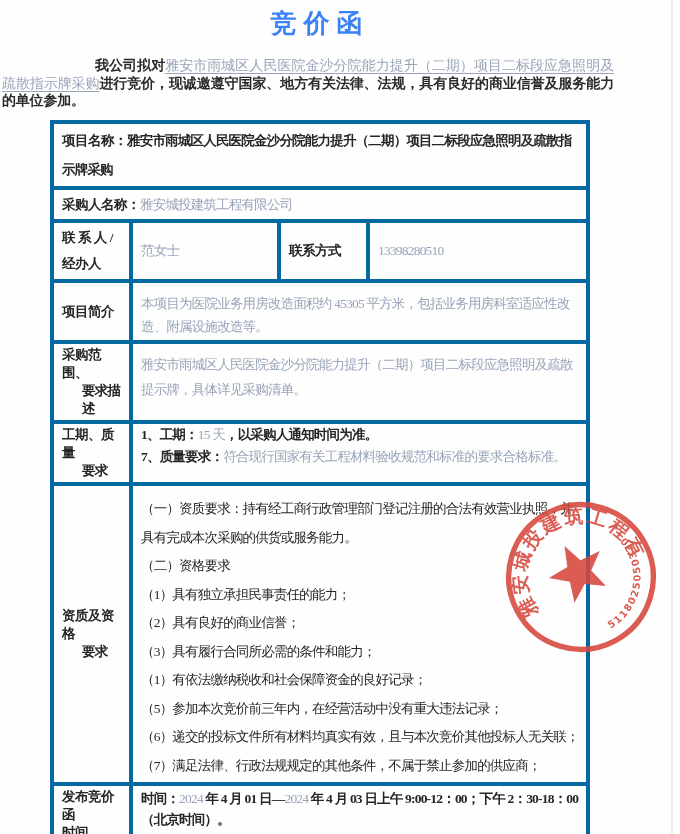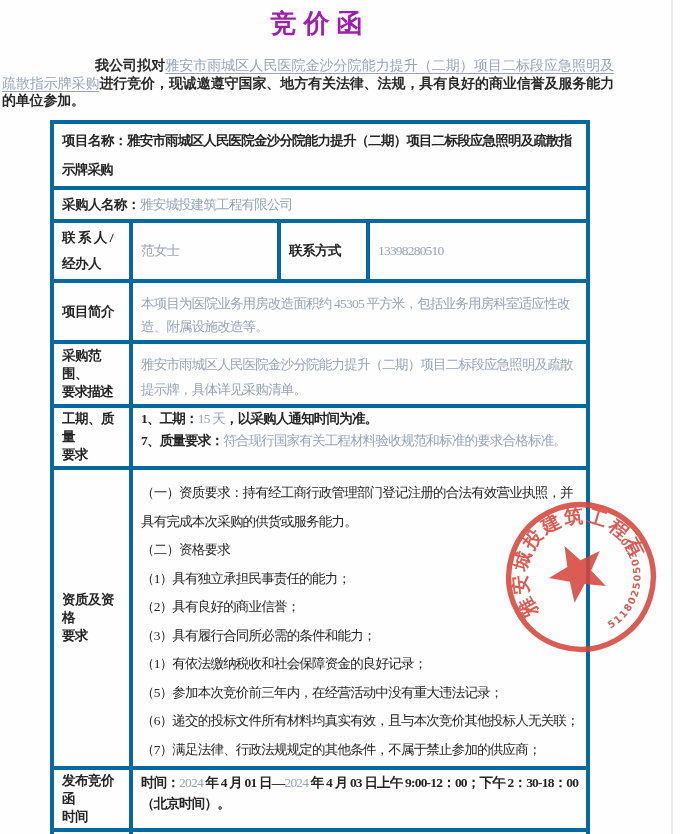--- a/index.html
+++ b/index.html
@@ -6,21 +6,21 @@
   body{
     width:680px;height:834px;overflow:hidden;position:relative;
     background:#fefefe;
     font-family:"Liberation Serif","DejaVu Serif",serif;
     color:#262626;
   }
   .page-edge{position:absolute;top:0;bottom:0;left:671px;width:2px;background:#ececec;}
   
   .doc-title{
     position:absolute;top:6px;left:0;width:640px;text-align:center;
-    font-size:26px;font-weight:700;letter-spacing:7px;color:#a21caf;
+    font-size:26px;font-weight:700;letter-spacing:7px;color:#3b82f6;
   }
   
   .intro{
     position:absolute;left:2px;top:43px;width:612px;
     font-size:14px;line-height:17.5px;font-weight:600;color:#2b2b2b;
     text-indent:93px;text-align:justify;letter-spacing:-0.2px;
   }
   .fill{color:#98a4b8;font-weight:400;}
   .fill-u{color:#98a4b8;font-weight:400;text-decoration:underline;text-underline-offset:3px;text-decoration-thickness:1px;}
   .u-box{color:#98a4b8;font-weight:400;border-bottom:1px solid #98a4b8;padding:0 7px;}
@@ -29,21 +29,21 @@
     position:absolute;left:50px;top:120px;width:536px;
     border-collapse:collapse;table-layout:fixed;
     font-size:13.5px;letter-spacing:-0.8px;color:#262626;
   }
   table.bid td{
     border:4px solid #0369a1;vertical-align:middle;
     padding:2px 6px 2px 8px;overflow:hidden;
   }
   table.bid{border:2px solid #444;}
   .lbl{font-weight:700;letter-spacing:-0.5px;}
-  .lbl2{display:block;font-weight:700;}
+  .lbl2{display:block;margin-left:20px;font-weight:700;}
   .dark{font-weight:600;}
   .r1 td{font-weight:700;line-height:29px;vertical-align:top;padding-top:3px;}
   .r2 td{line-height:25px;}
   .r3 td{vertical-align:top;padding-top:7px;line-height:26px;margin-top:16px;}
   .r4 .val{line-height:23px;}
   .r4 td.c{vertical-align:top;padding-top:9px;margin-left:20px;}
   .r5 td.c{vertical-align:top;padding-top:8px;}
   .r5 .val{line-height:25px;}
   .r6 td.c{vertical-align:top;padding-top:0;line-height:21.5px;}
   .r7 td.c{vertical-align:top;padding-top:9px;}

